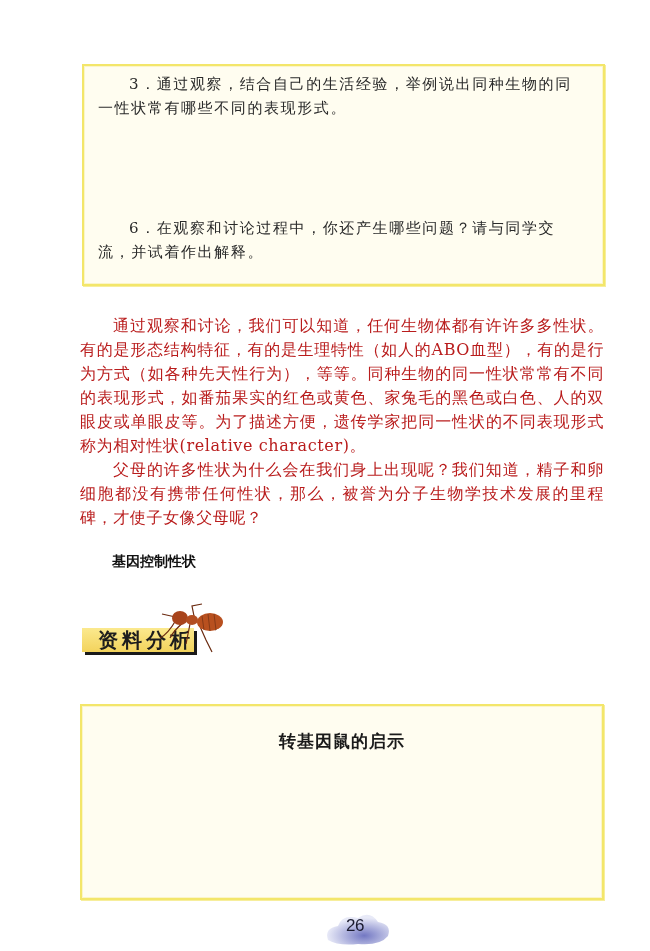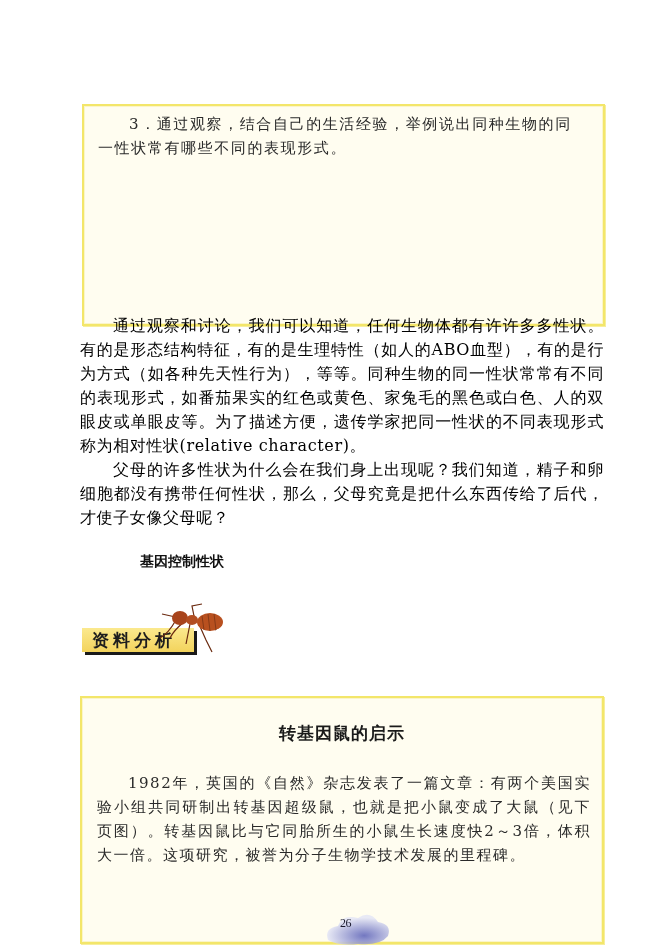--- a/index.html
+++ b/index.html
@@ -8,74 +8,74 @@
       background: #ffffff;
       font-family: "DejaVu Serif", "Liberation Serif", serif;
       color: #222;
     }
     .box {
       position: absolute;
       background: #fffdf0;
       border: 2px solid #f3e66a;
       box-shadow: 1px 1px 0 #f7ee9c, inset 0 0 0 1px #fbf5c8;
       box-sizing: border-box;
-      margin-top: 40px;
     }
     #box1 { left: 82px; top: 64px; width: 523px; height: 222px; }
     .q {
       position: absolute; left: 14px; width: 488px;
       font-size: 15px; line-height: 24px; letter-spacing: 1.6px;
       text-indent: 31px; margin: 0; color: #2a2a2a;
     }
     .para {
       position: absolute; left: 80px; width: 524px; margin: 0;
       font-size: 16px; line-height: 24px; letter-spacing: 0.6px;
-      text-indent: 33px; text-align: justify; color: #000000;
+      text-indent: 33px; text-align: justify; color: #b91c1c;
     }
     .heading {
       position: absolute; left: 112px; top: 553px;
       font-family: "DejaVu Sans", "Liberation Sans", sans-serif;
-      font-weight: bold; font-size: 14px; color: #111; margin-left: 28px;
+      font-weight: bold; font-size: 14px; color: #111;
     }
     .label-tag {
       position: absolute; left: 82px; top: 628px; width: 112px; height: 24px;
       background: linear-gradient(#fbe98e, #f3d35c);
       box-shadow: 3px 3px 0 #1a1a1a;
       font-family: "DejaVu Sans", "Liberation Sans", sans-serif;
-      font-weight: bold; font-size: 17px; letter-spacing: 4px;
-      line-height: 24px; padding-left: 10px; box-sizing: border-box; color: #1d1d1d;
+      font-weight: bold; font-size: 20px; letter-spacing: 4px;
+      line-height: 24px; padding-left: 10px; box-sizing: border-box; color: #1d1d1d; text-align: right;
     }
     .ant { position: absolute; left: 150px; top: 600px; width: 85px; height: 60px; }
-    #box2 { left: 80px; top: 656px; width: 524px; height: 248px; }
+    #box2 { left: 80px; top: 704px; width: 524px; height: 196px; }
     .box-title {
       position: absolute; left: 0; right: 0; top: 24px; text-align: center;
       font-family: "DejaVu Sans", "Liberation Sans", sans-serif;
       font-weight: bold; font-size: 17px; letter-spacing: 1px; color: #1a1a1a;
     }
     .box-body {
       position: absolute; left: 15px; top: 73px; width: 494px; margin: 0;
       font-size: 15px; line-height: 24px; letter-spacing: 1.5px;
       text-indent: 31px; text-align: justify; color: #2a2a2a;
     }
     .page-num-wrap { position: absolute; left: 318px; top: 902px; width: 80px; height: 46px; }
     .page-num {
-      position: absolute; left: 22px; top: 14px;
-      font-family: Liberation Serif, serif;
-      font-size: 12px; color: #1a1a2e; letter-spacing: -0.5px;
+      position: absolute; left: 28px; top: 14px;
+      font-family: Liberation Sans, sans-serif;
+      font-size: 17px; color: #1a1a2e; letter-spacing: -0.5px;
     }
   </style>
 </head>
 <body>
 
 <div id="box1" class="box">
   <p class="q" style="top:6px">3．通过观察，结合自己的生活经验，举例说出同种生物的同一性状常有哪些不同的表现形式。</p>
+  <p class="q" style="top:150px">6．在观察和讨论过程中，你还产生哪些问题？请与同学交流，并试着作出解释。</p>
 </div>
 
 <p class="para" style="top:314px">通过观察和讨论，我们可以知道，任何生物体都有许许多多性状。有的是形态结构特征，有的是生理特性（如人的ABO血型），有的是行为方式（如各种先天性行为），等等。同种生物的同一性状常常有不同的表现形式，如番茄果实的红色或黄色、家兔毛的黑色或白色、人的双眼皮或单眼皮等。为了描述方便，遗传学家把同一性状的不同表现形式称为相对性状(relative character)。</p>
-<p class="para" style="top:458px">父母的许多性状为什么会在我们身上出现呢？我们知道，精子和卵细胞都没有携带任何性状，那么，父母究竟是把什么东西传给了后代，才使子女像父母呢？</p>
+<p class="para" style="top:458px">父母的许多性状为什么会在我们身上出现呢？我们知道，精子和卵细胞都没有携带任何性状，那么，被誉为分子生物学技术发展的里程碑，才使子女像父母呢？</p>
 
 <div class="heading">基因控制性状</div>
 
 <div class="label-tag">资料分析</div>
 <svg class="ant" viewBox="0 0 85 60">
   <g stroke="#6b2a10" stroke-width="1.2" fill="none">
     <path d="M30 18 L12 14"></path>
     <path d="M34 22 Q24 30 20 38"></path>
     <path d="M40 24 L36 44"></path>
     <path d="M48 22 L56 40 L62 52"></path>
@@ -88,21 +88,20 @@
   <ellipse cx="60" cy="22" rx="13" ry="9" fill="#b8501f"></ellipse>
   <g stroke="#7a3414" stroke-width="0.8">
     <path d="M52 16 L54 30"></path>
       <path d="M58 14 L60 31"></path>
       <path d="M64 14 L66 30"></path>
   </g>
 </svg>
 
 <div id="box2" class="box">
   <div class="box-title">转基因鼠的启示</div>
-  <p class="box-body">1982年，英国的《自然》杂志发表了一篇文章：有两个美国实验小组共同研制出转基因超级鼠，也就是把小鼠变成了大鼠（见下页图）。转基因鼠比与它同胎所生的小鼠生长速度快2～3倍，体积大一倍。这项研究，被誉为分子生物学技术发展的里程碑。</p>
 </div>
 
 <div class="page-num-wrap">
   <svg width="80" height="46" viewBox="0 0 80 46">
     <defs>
       <radialGradient id="cg" cx="60%" cy="70%" r="60%">
         <stop offset="0" stop-color="#5a60b8"></stop>
         <stop offset="1" stop-color="#e4e6f6"></stop>
       </radialGradient>
     </defs>

